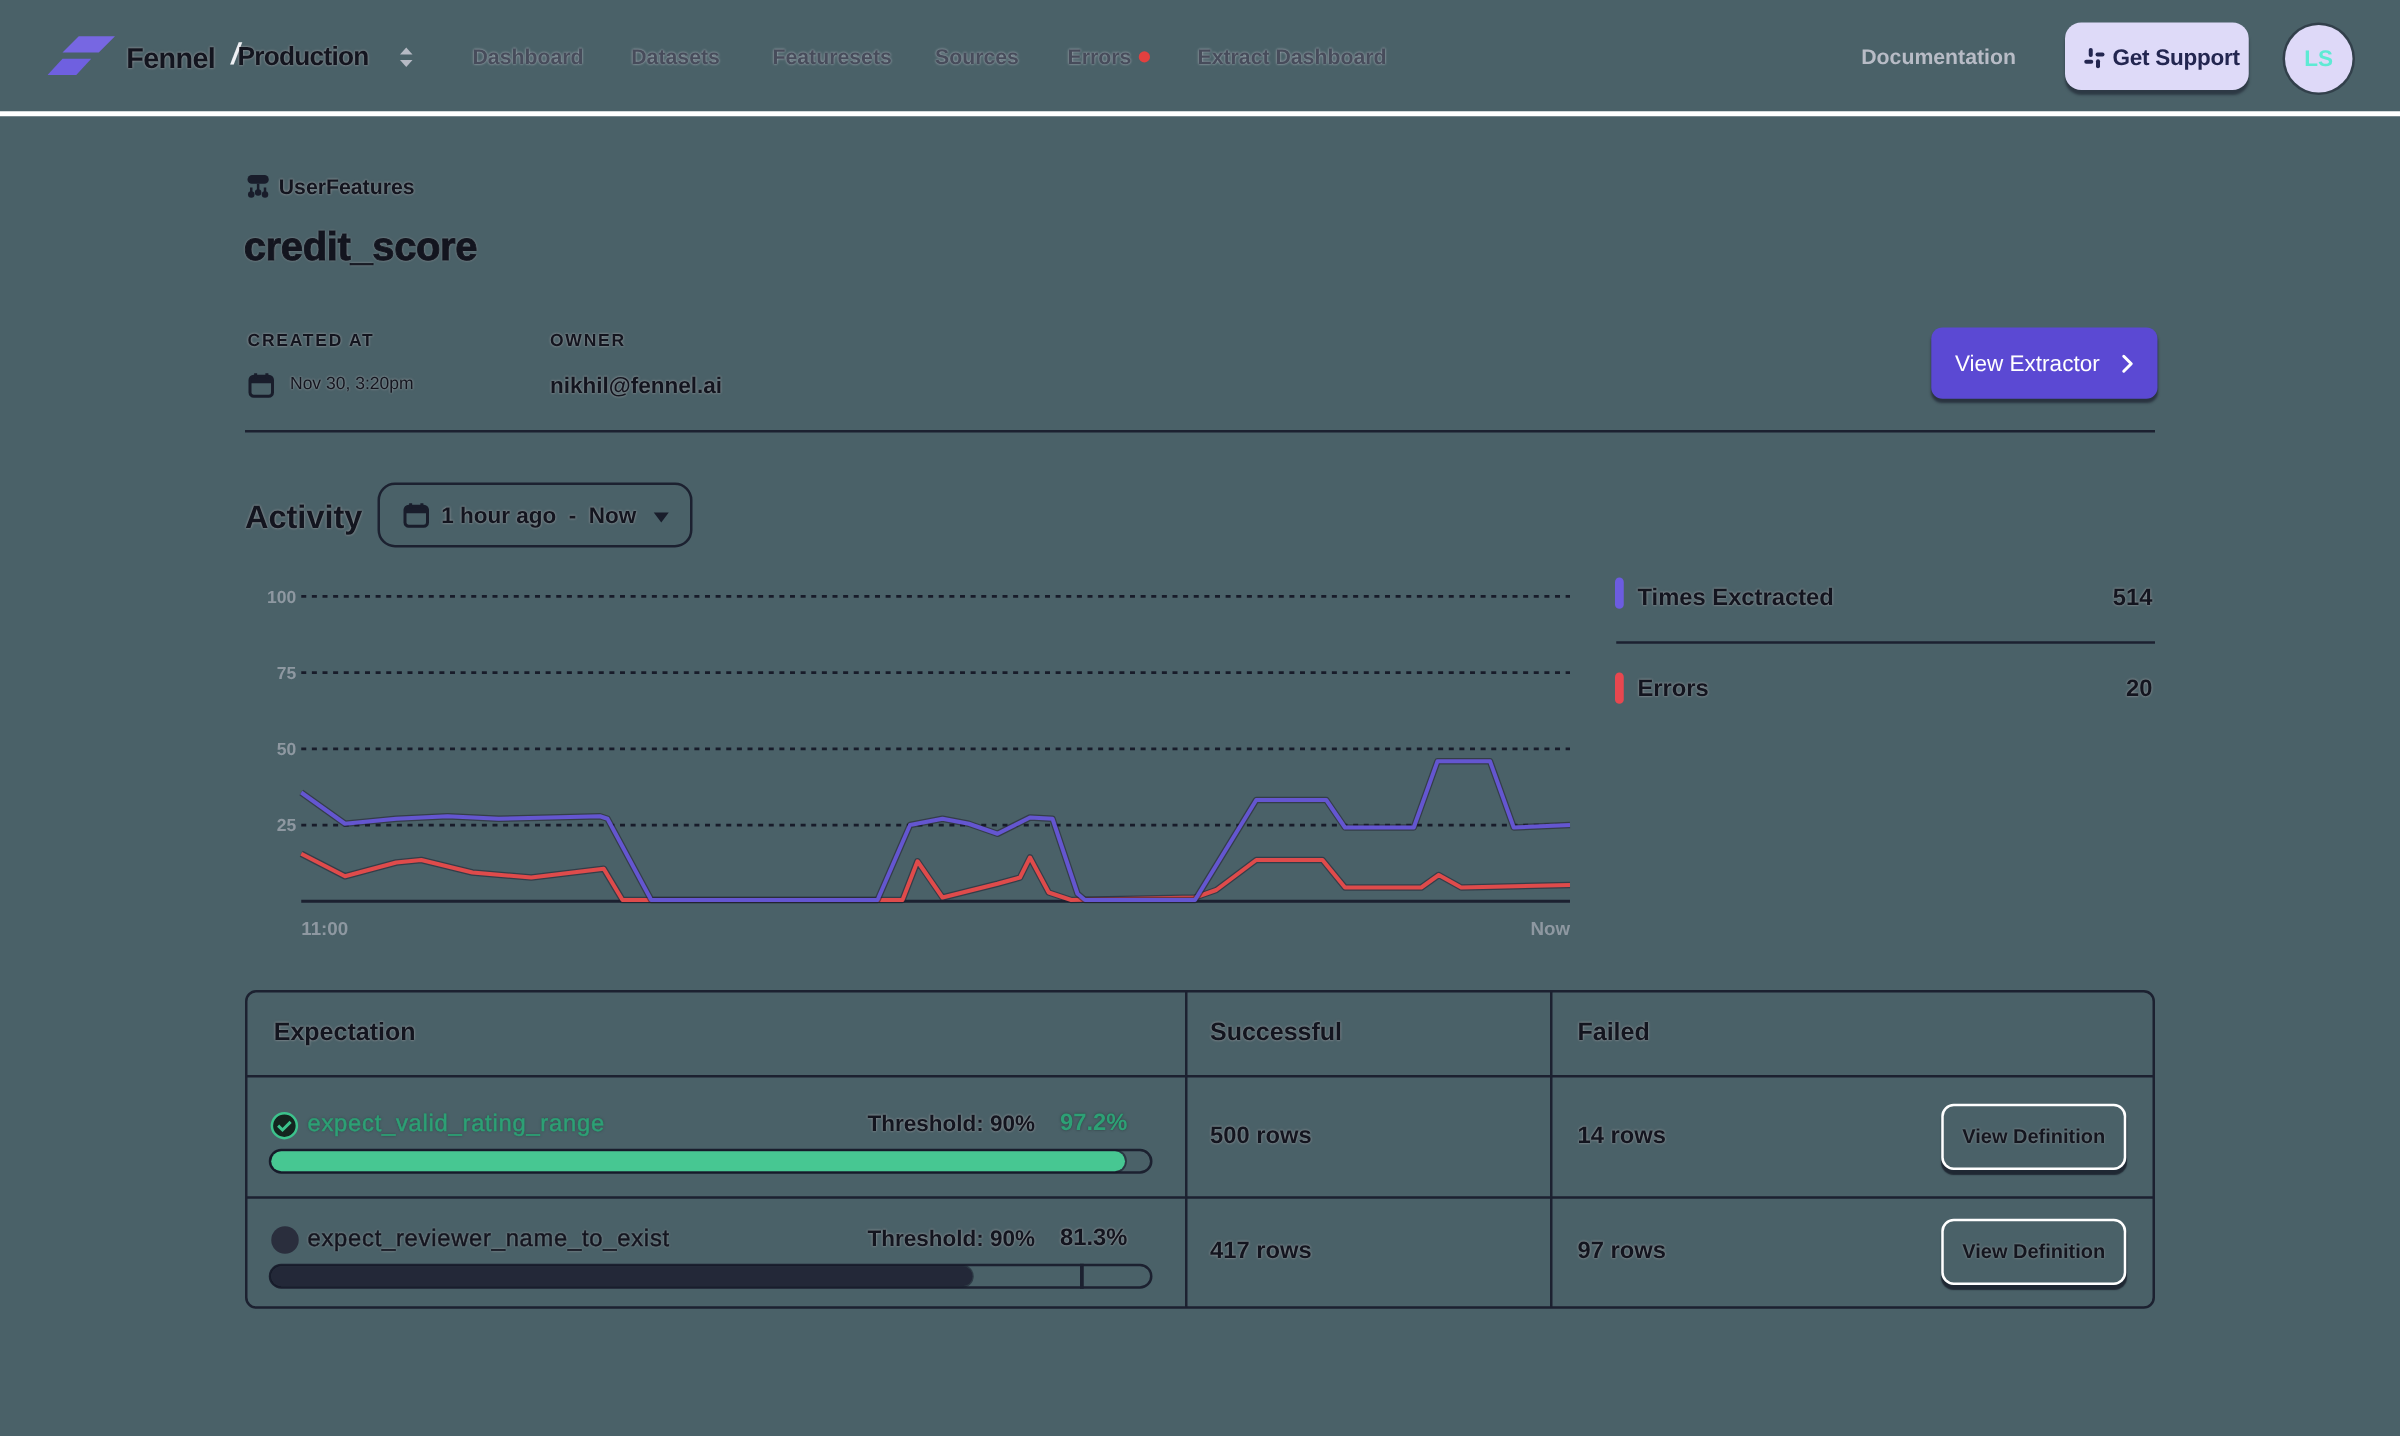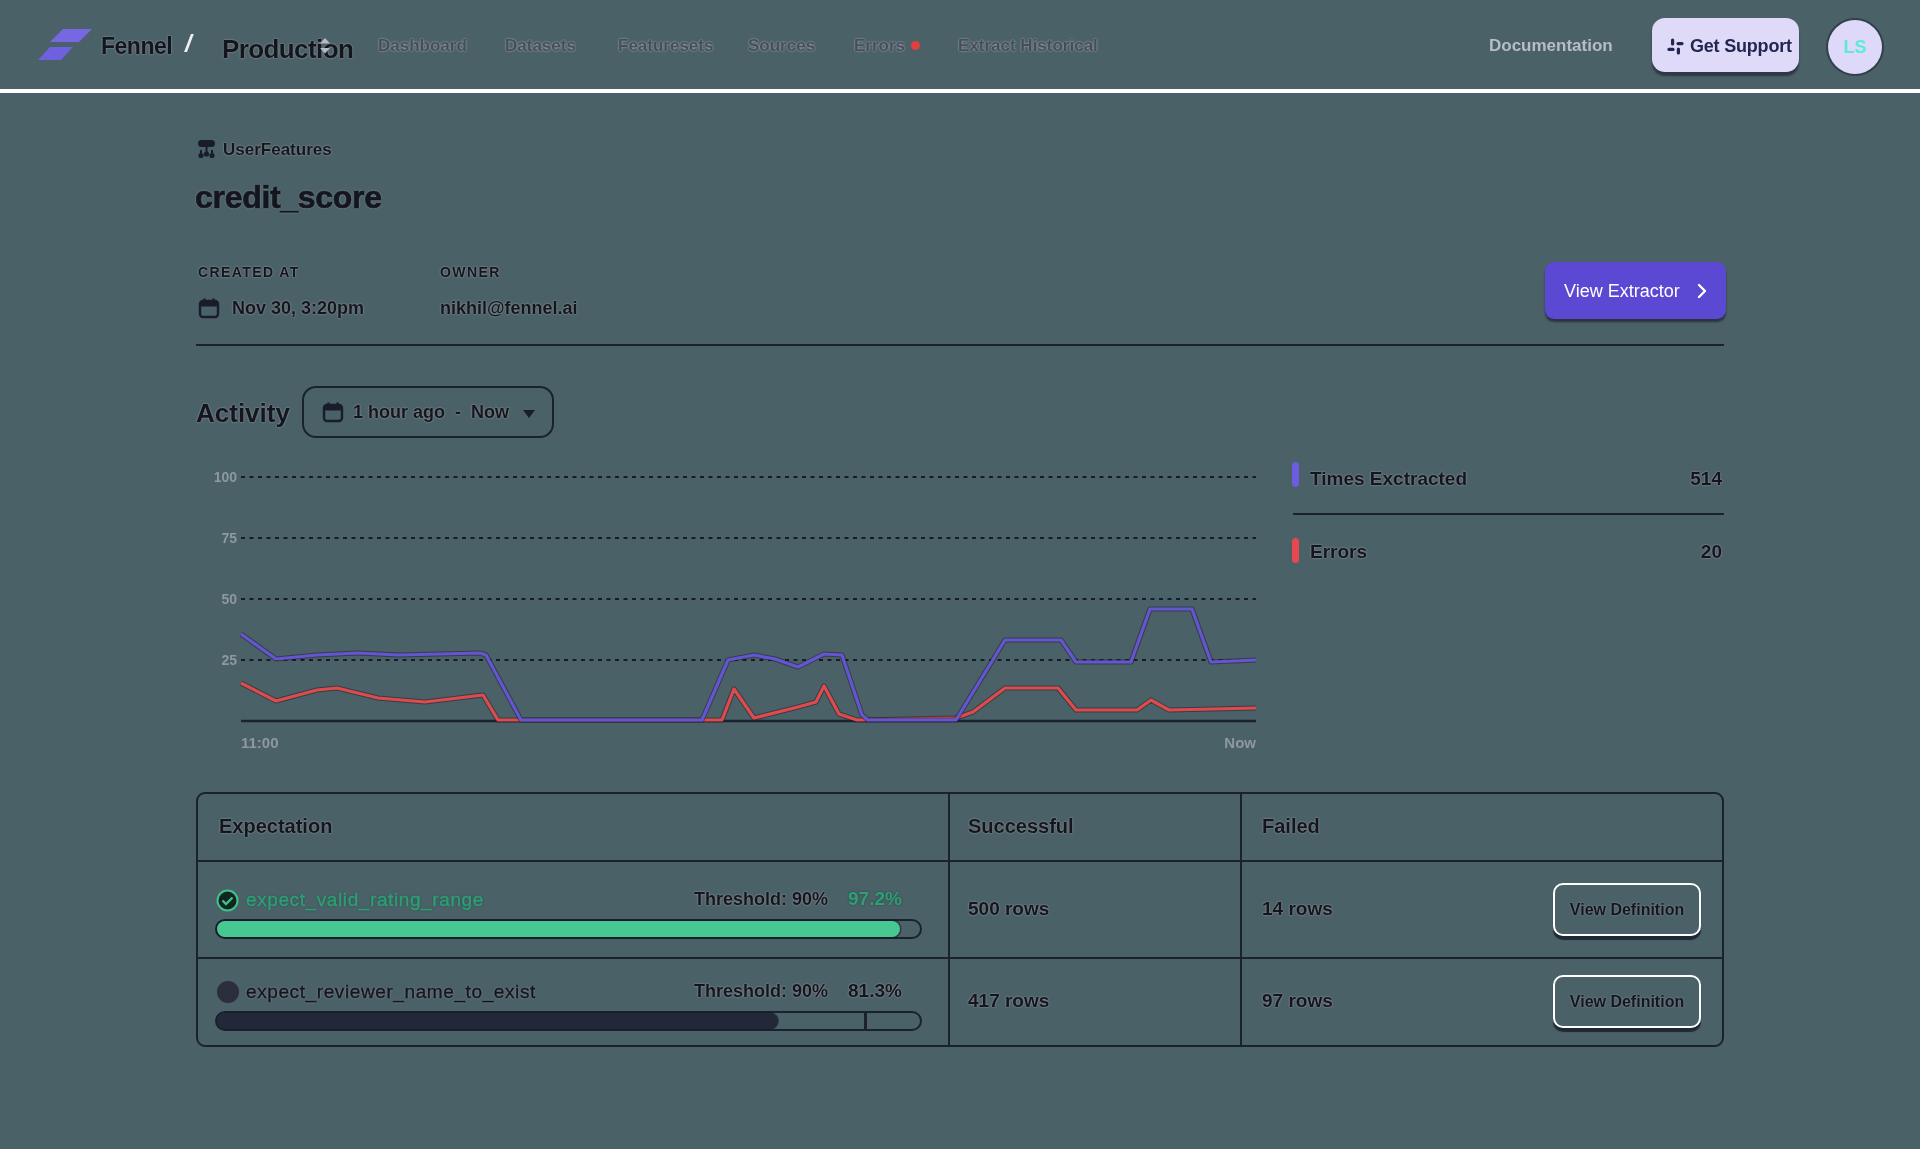--- a/index.html
+++ b/index.html
@@ -15,33 +15,33 @@
 
   <div class="abs" style="left:0;top:0;width:1920px;height:89px;"></div>
   <div class="abs" style="left:0;top:89px;width:1920px;height:4px;background:#fff;"></div>
 
   <svg class="abs" style="left:38px;top:26px;" width="60" height="36" viewBox="0 0 60 36">
     <polygon points="25,3 54,3 41,16 12,16" fill="#7767e2"></polygon>
     <polygon points="12,21 35,21 23,34 0,34" fill="#6f60e0"></polygon>
   </svg>
   <div class="abs ink" style="left:101px;top:33px;font-size:23px;font-weight:bold;letter-spacing:-0.5px;">Fennel</div>
   <div class="abs" style="left:185px;top:30px;font-size:24px;color:#eef0f4;font-weight:bold;font-style:italic;">/</div>
-  <div class="abs ink" style="left:222px;top:34px;font-size:26px;font-weight:bold;letter-spacing:-0.6px;">Production</div>
+  <div class="abs ink" style="left:190px;top:34px;font-size:21px;font-weight:bold;letter-spacing:-0.6px;">Production</div>
   <svg class="abs" style="left:317px;top:36px;" width="16" height="20" viewBox="0 0 16 20">
     <path d="M3 7.5 L8 2 L13 7.5 Z" fill="#b6bac4"></path>
     <path d="M3 12 L8 17.5 L13 12 Z" fill="#b6bac4"></path>
   </svg>
 
   <div class="abs" style="left:378px;top:36px;font-size:17px;font-weight:bold;color:#474c5b;text-shadow:0 0 2px rgba(238,234,242,.7);">Dashboard</div>
   <div class="abs" style="left:505px;top:36px;font-size:17px;font-weight:bold;color:#474c5b;text-shadow:0 0 2px rgba(238,234,242,.7);">Datasets</div>
   <div class="abs" style="left:618px;top:36px;font-size:17px;font-weight:bold;color:#474c5b;text-shadow:0 0 2px rgba(238,234,242,.7);">Featuresets</div>
   <div class="abs" style="left:748px;top:36px;font-size:17px;font-weight:bold;color:#474c5b;text-shadow:0 0 2px rgba(238,234,242,.7);">Sources</div>
   <div class="abs" style="left:854px;top:36px;font-size:17px;font-weight:bold;color:#474c5b;text-shadow:0 0 2px rgba(238,234,242,.7);">Errors</div>
   <div class="abs" style="left:911px;top:41px;width:9px;height:9px;border-radius:50%;background:#e2403f;"></div>
-  <div class="abs" style="left:958px;top:36px;font-size:17px;font-weight:bold;color:#474c5b;text-shadow:0 0 2px rgba(238,234,242,.7);">Extract Historical</div>
+  <div class="abs" style="left:958px;top:36px;font-size:17px;font-weight:bold;color:#474c5b;text-shadow:0 0 2px rgba(238,234,242,.7);">Extract Dashboard</div>
 
   <div class="abs" style="left:1489px;top:36px;font-size:17px;font-weight:bold;color:#b8bcc6;">Documentation</div>
 
   <div class="abs" style="left:1652px;top:18px;width:147px;height:54px;background:#dedaf8;border-radius:13px;box-shadow:0 4px 2px rgba(22,25,40,.55);"></div>
   <svg class="abs" style="left:1666px;top:37px;" width="19" height="19" viewBox="0 0 19 19">
     <g fill="#232650">
       <rect x="5.0" y="1.4" width="3.2" height="7.2" rx="1.6"></rect>
       <rect x="10.8" y="10.4" width="3.2" height="7.2" rx="1.6"></rect>
       <rect x="1.4" y="10.8" width="7.2" height="3.2" rx="1.6"></rect>
       <rect x="10.4" y="5.0" width="7.2" height="3.2" rx="1.6"></rect>
@@ -69,21 +69,21 @@
   <div class="abs ink" style="left:198px;top:264px;font-size:14px;font-weight:bold;letter-spacing:1.4px;">CREATED AT</div>
   <div class="abs ink" style="left:440px;top:264px;font-size:14px;font-weight:bold;letter-spacing:1.4px;text-align:right;">OWNER</div>
   <svg class="abs" style="left:198px;top:297px;" width="22" height="22" viewBox="0 0 22 22">
     <path d="M2 7 a3 3 0 0 1 3-3 h12 a3 3 0 0 1 3 3 v2.5 H2 Z" fill="#191d2b"></path>
     <g fill="none" stroke="#191d2b" stroke-width="2.4">
       <rect x="2" y="4" width="18" height="16" rx="3"></rect>
       <line x1="6.5" y1="1.5" x2="6.5" y2="5.5"></line>
       <line x1="15.5" y1="1.5" x2="15.5" y2="5.5"></line>
     </g>
   </svg>
-  <div class="abs ink" style="left:232px;top:298px;font-size:18px;font-weight:bold;">Nov 30, 3:20pm</div>
+  <div class="abs ink" style="left:232px;top:298px;font-size:14px;font-weight:normal;">Nov 30, 3:20pm</div>
   <div class="abs ink" style="left:440px;top:298px;font-size:18px;font-weight:bold;">nikhil@fennel.ai</div>
   <div class="abs" style="left:196px;top:344px;width:1528px;height:2px;background:#1c2130;"></div>
 
   <div class="abs" style="left:1545px;top:262px;width:181px;height:57px;background:#5b49d3;border-radius:9px;box-shadow:0 3px 2px rgba(20,22,36,.6);"></div>
   <div class="abs" style="left:1564px;top:281px;font-size:18px;color:#fff;">View Extractor</div>
   <svg class="abs" style="left:1695px;top:282px;" width="14" height="18" viewBox="0 0 14 18">
     <path d="M4 3 L10 9 L4 15" fill="none" stroke="#fff" stroke-width="2.4" stroke-linecap="round" stroke-linejoin="round"></path>
   </svg>
 
   <div class="abs ink" style="left:196px;top:398px;font-size:26px;font-weight:bold;">Activity</div>

